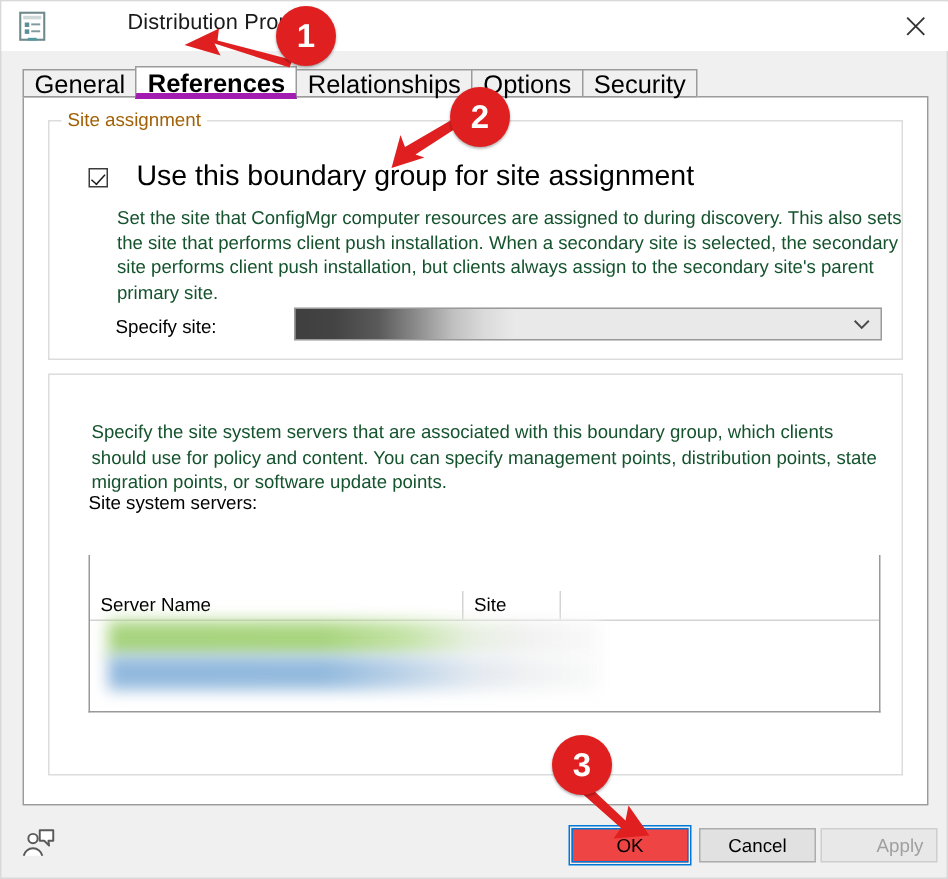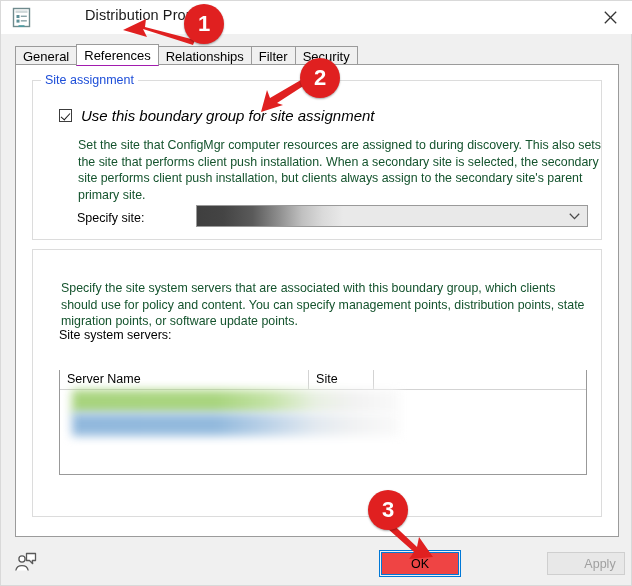--- a/index.html
+++ b/index.html
@@ -71,34 +71,34 @@
     align-items: flex-end;
     z-index: 3;
   }
   .tab {
     height: 19px;
     line-height: 19px;
     padding: 0 7px;
     box-sizing: border-box;
     border: 1px solid #9b9b9b;
     background: #f0f0f0;
-    font-size: 13px;
+    font-size: 17px;
     color: #000;
     margin-right: -1px;
     white-space: nowrap;
     position: relative;
   }
   .tab.selected {
     background: #ffffff;
-    border-bottom: 1px solid #a21caf;
+    border-bottom: 4px solid #a21caf;
     height: 22px;
     line-height: 21px;
     margin-bottom: -1px;
     z-index: 4;
-    font-weight: normal;
+    font-weight: bold;
   }
 
   
   #tabpanel {
     position: absolute;
     left: 14px;
     top: 63px;
     width: 604px;
     height: 473px;
     background: #ffffff;
@@ -113,21 +113,21 @@
     border: 1px solid #dcdcdc;
     box-sizing: border-box;
   }
   .groupbox > .gb-label {
     position: absolute;
     top: -8px;
     left: 8px;
     background: #ffffff;
     padding: 0 4px;
     font-size: 12.5px;
-    color: #1d4ed8;
+    color: #a16207;
     white-space: nowrap;
   }
 
   #gb-site-assignment {
     left: 16px;
     top: 15px;
     width: 570px;
     height: 160px;
   }
   #gb-site-servers {
@@ -156,24 +156,23 @@
   .checkbox.checked::after {
     content: "";
     position: absolute;
     left: 3px; top: 1px;
     width: 4px; height: 8px;
     border: solid #1a1a1a;
     border-width: 0 1.6px 1.6px 0;
     transform: rotate(42deg);
   }
   #chk-label {
-    margin-left: 9px;
-    font-size: 15px;
+    margin-left: 19px;
+    font-size: 19px;
     white-space: nowrap;
-    font-style: italic;
   }
 
   
   .desc {
     position: absolute;
     font-size: 12.4px;
     line-height: 16.5px;
     color: #14532d;
   }
   #desc-assignment {
@@ -260,20 +259,21 @@
     border-top: none;
     background: #ffffff;
     box-sizing: border-box;
     overflow: hidden;
   }
   #lv-header {
     height: 19px;
     display: flex;
     border-bottom: 1px solid #d3d3d3;
     background: #ffffff;
+    margin-top: 24px;
   }
   .lv-col {
     font-size: 12.5px;
     line-height: 19px;
     padding-left: 7px;
     box-sizing: border-box;
     border-right: 1px solid #d3d3d3;
     white-space: nowrap;
     color: #000;
   }
@@ -409,21 +409,21 @@
         <line x1="0.8" y1="0.8" x2="12.2" y2="12.2" stroke="#333" stroke-width="1.25"></line>
         <line x1="12.2" y1="0.8" x2="0.8" y2="12.2" stroke="#333" stroke-width="1.25"></line>
       </svg>
     </div>
   </div>
 
   <div id="tabstrip">
     <div class="tab">General</div>
     <div class="tab selected">References</div>
     <div class="tab">Relationships</div>
-    <div class="tab">Filter</div>
+    <div class="tab">Options</div>
     <div class="tab">Security</div>
   </div>
 
   <div id="tabpanel">
 
     <div class="groupbox" id="gb-site-assignment">
       <span class="gb-label">Site assignment</span>
 
       <div id="chk-row">
         <span class="checkbox checked"></span>
@@ -476,20 +476,21 @@
 
   <span id="footer-icon">
     <svg width="26" height="26" viewBox="0 0 26 26">
       <path d="M13.5 4.5 h9 v7 h-3.2 l0.4 3.2 -3.2 -3.2 h-3 z" fill="#ffffff" stroke="#5a5a5a" stroke-width="1.3" stroke-linejoin="round"></path>
       <circle cx="9" cy="10" r="3.1" fill="#ffffff" stroke="#5a5a5a" stroke-width="1.3"></circle>
       <path d="M2.8 21.5 a6.3 6 0 0 1 12.4 0" fill="#ffffff" stroke="#5a5a5a" stroke-width="1.3"></path>
     </svg>
   </span>
 
   <div class="btn" id="btn-ok">OK</div>
+  <div class="btn" id="btn-cancel">Cancel</div>
   <div class="btn disabled" id="btn-apply">Apply</div>
 
   <svg class="arrow-svg" id="arrow-1" viewBox="0 0 78 36">
     <path d="M74 30 L24 14 L28 22 L4 15 L27 4 L26 12 L76 25 Z" fill="#e02020"></path>
   </svg>
   <svg class="arrow-svg" id="arrow-2" viewBox="0 0 56 38">
     <path d="M52 4 L18 26 L24 28 L2 35 L8 13 L11 21 L47 0 Z" fill="#e02020"></path>
   </svg>
   <svg class="arrow-svg" id="arrow-3" viewBox="0 0 60 52">
     <path d="M4 2 L38 34 L40 24 L54 44 L30 46 L35 39 L0 8 Z" fill="#e02020"></path>

